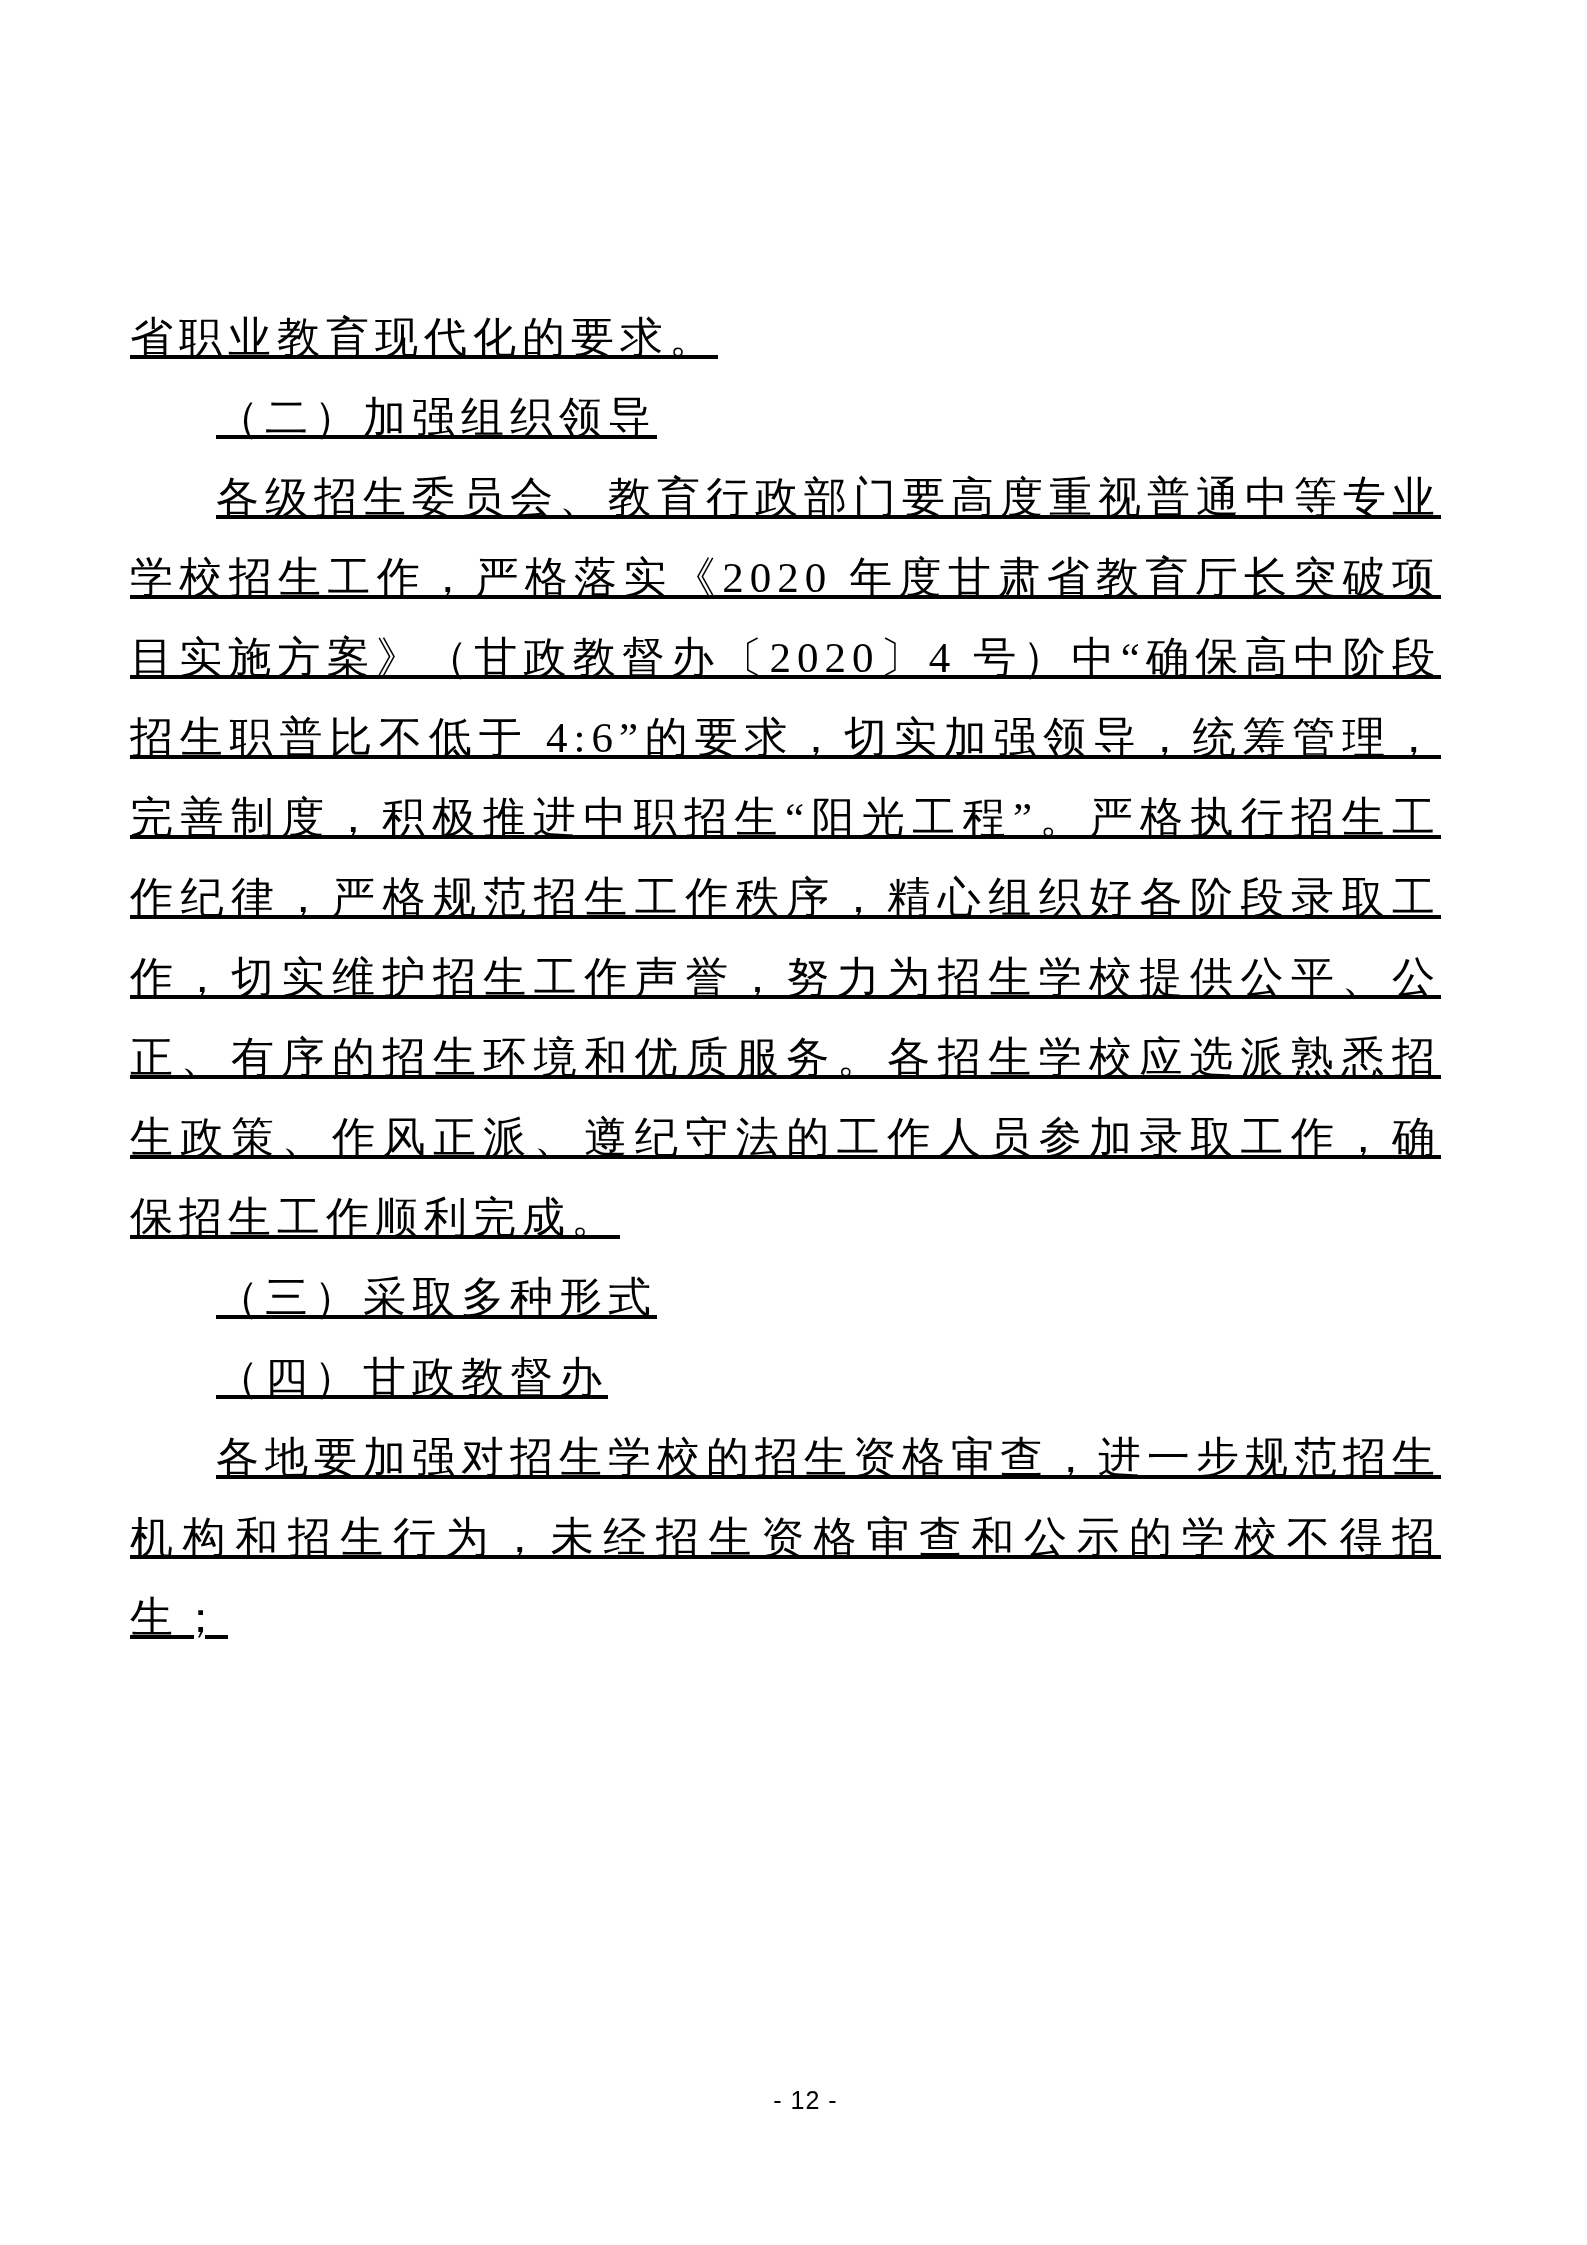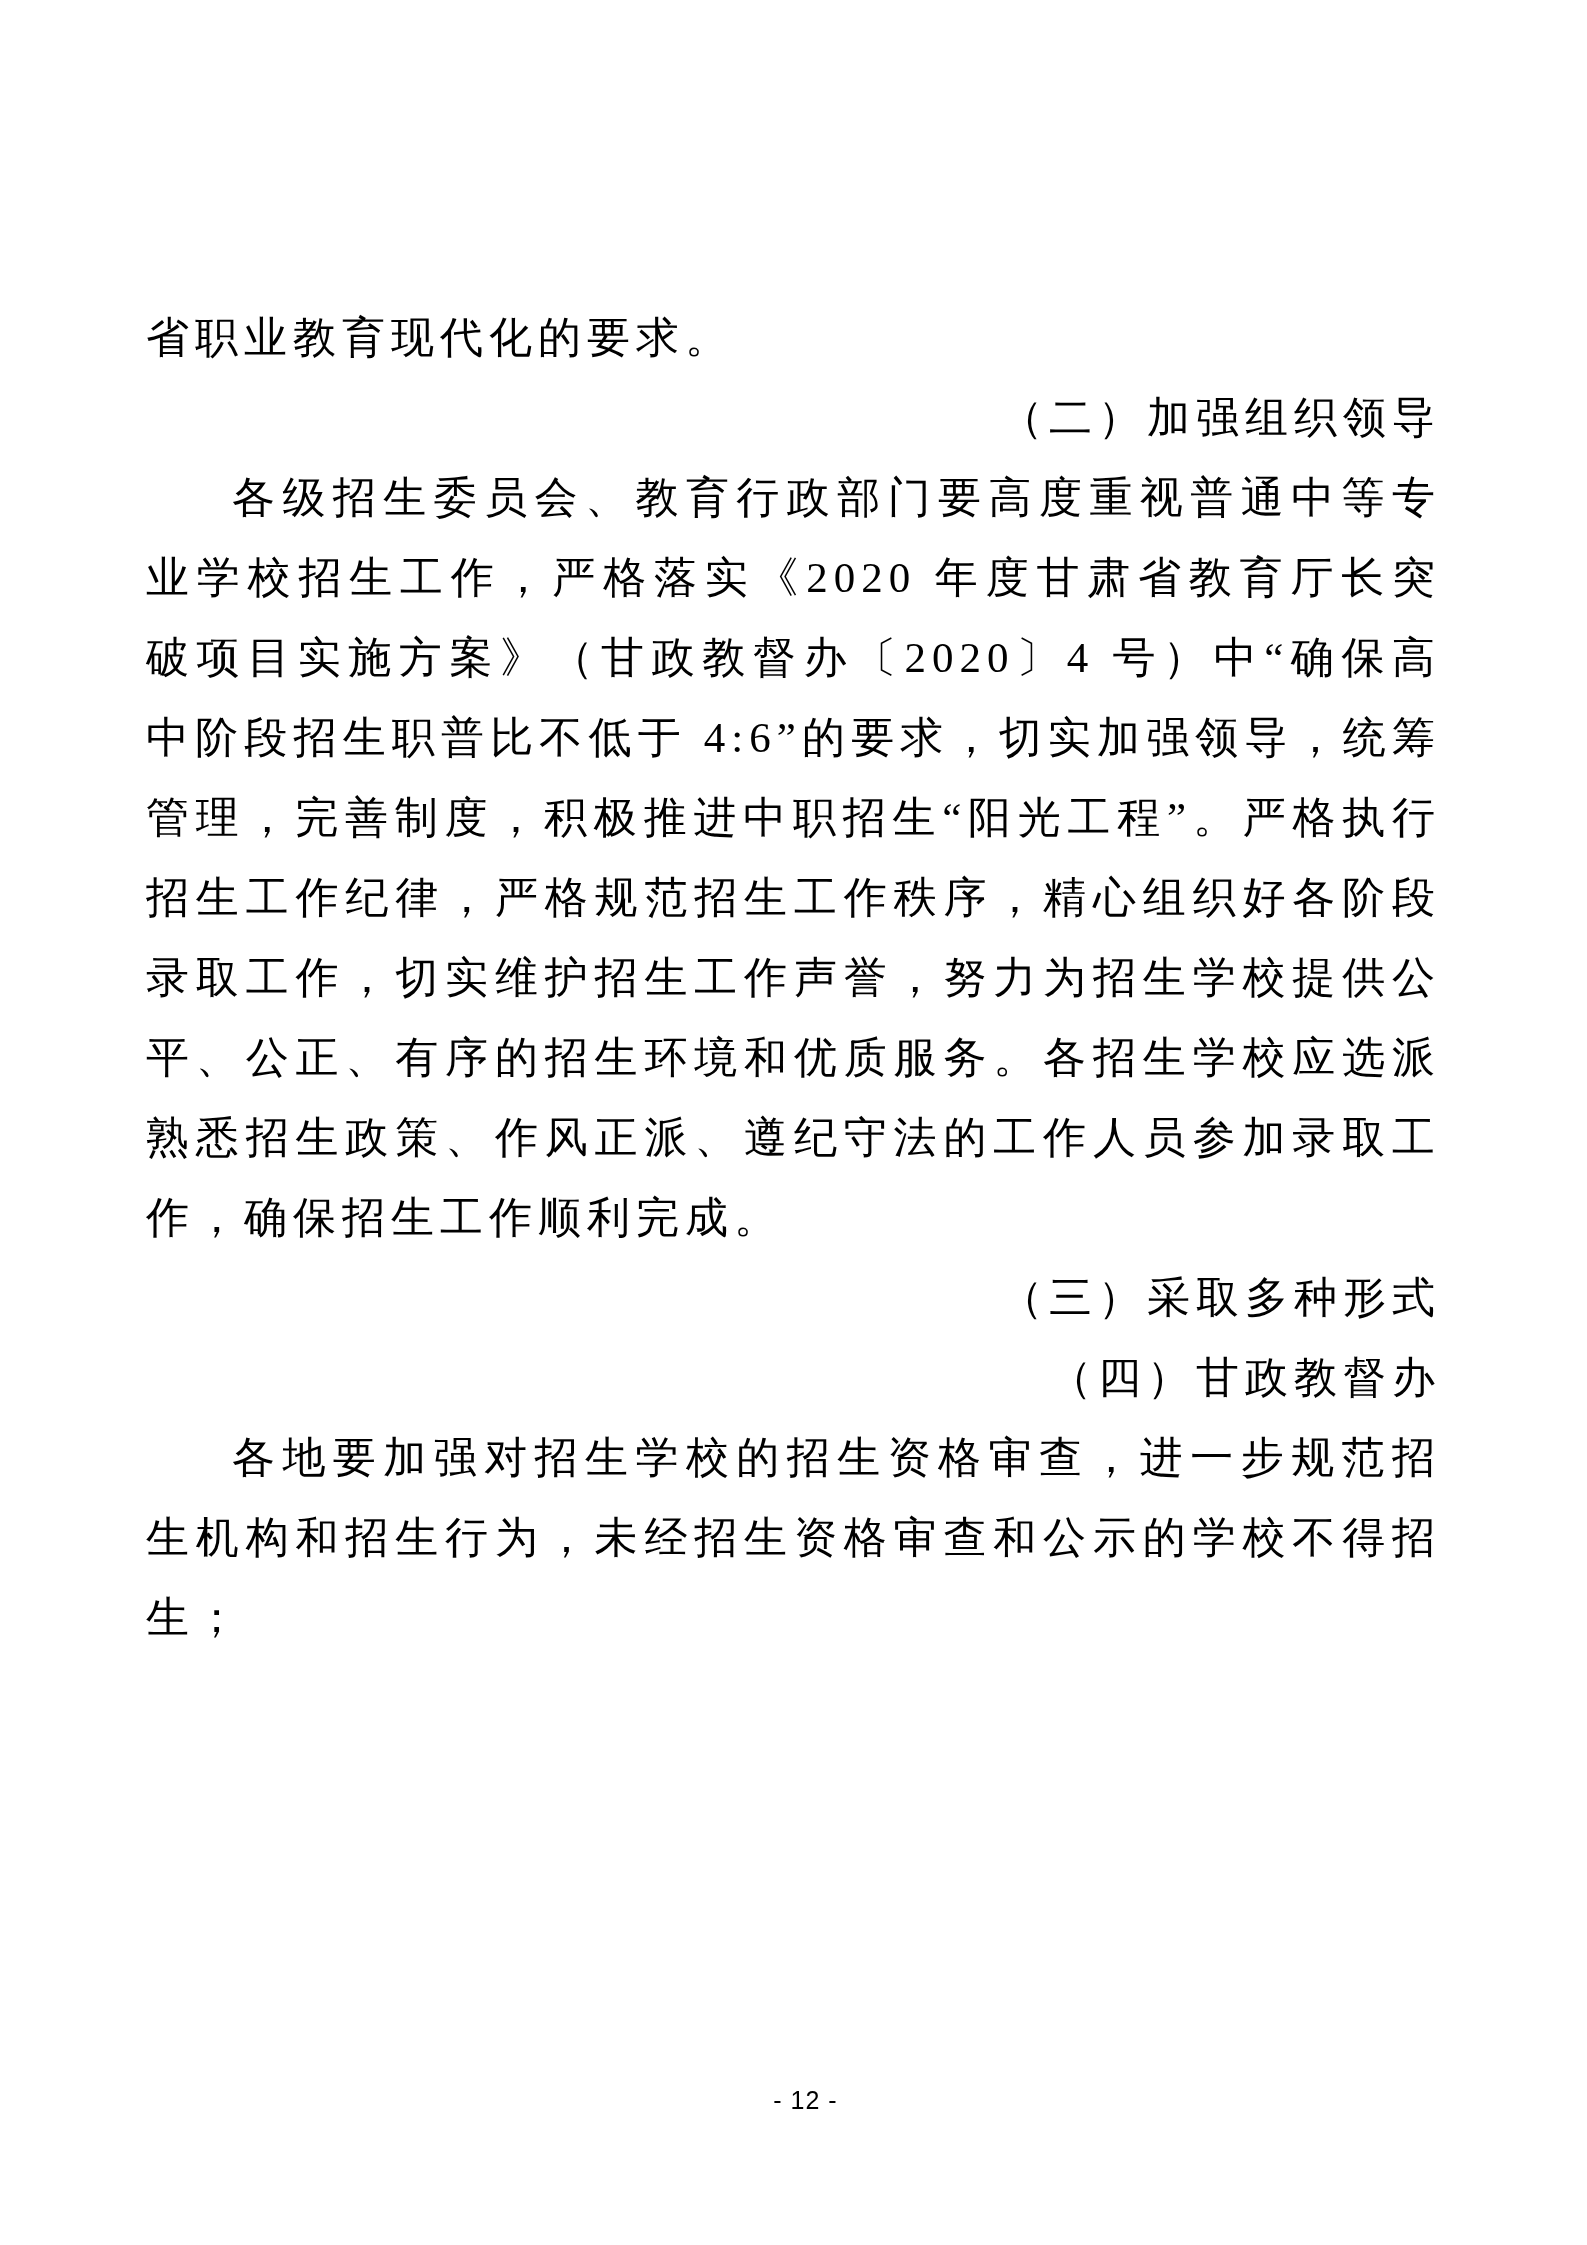--- a/index.html
+++ b/index.html
@@ -12,43 +12,44 @@
     width: 1587px;
     height: 2245px;
     margin: 0 auto;
     background: #ffffff;
     color: #000000;
     font-family: "Liberation Serif", serif;
     overflow: hidden;
   }
   .content {
     position: absolute;
-    left: 146px;
+    left: 130px;
     right: 146px;
     top: 298px;
+    text-decoration: underline;
   }
   .content p {
     margin: 0;
     padding: 0;
     font-size: 43px;
     line-height: 80px;
     letter-spacing: 6px;
     text-align: justify;
     text-justify: inter-ideograph;
     color: #000000;
   }
   .content p.par {
     text-indent: 2em;
   }
   .content p.continuation {
     text-indent: 0;
   }
   .content p.heading {
     text-indent: 2em;
-    text-align: right;
+    text-align: left;
   }
   .footer {
     position: absolute;
     left: 0;
     width: 100%;
     top: 2084px;
     text-align: center;
     font-family: "Liberation Sans", sans-serif;
     font-size: 25px;
     line-height: 32px;

